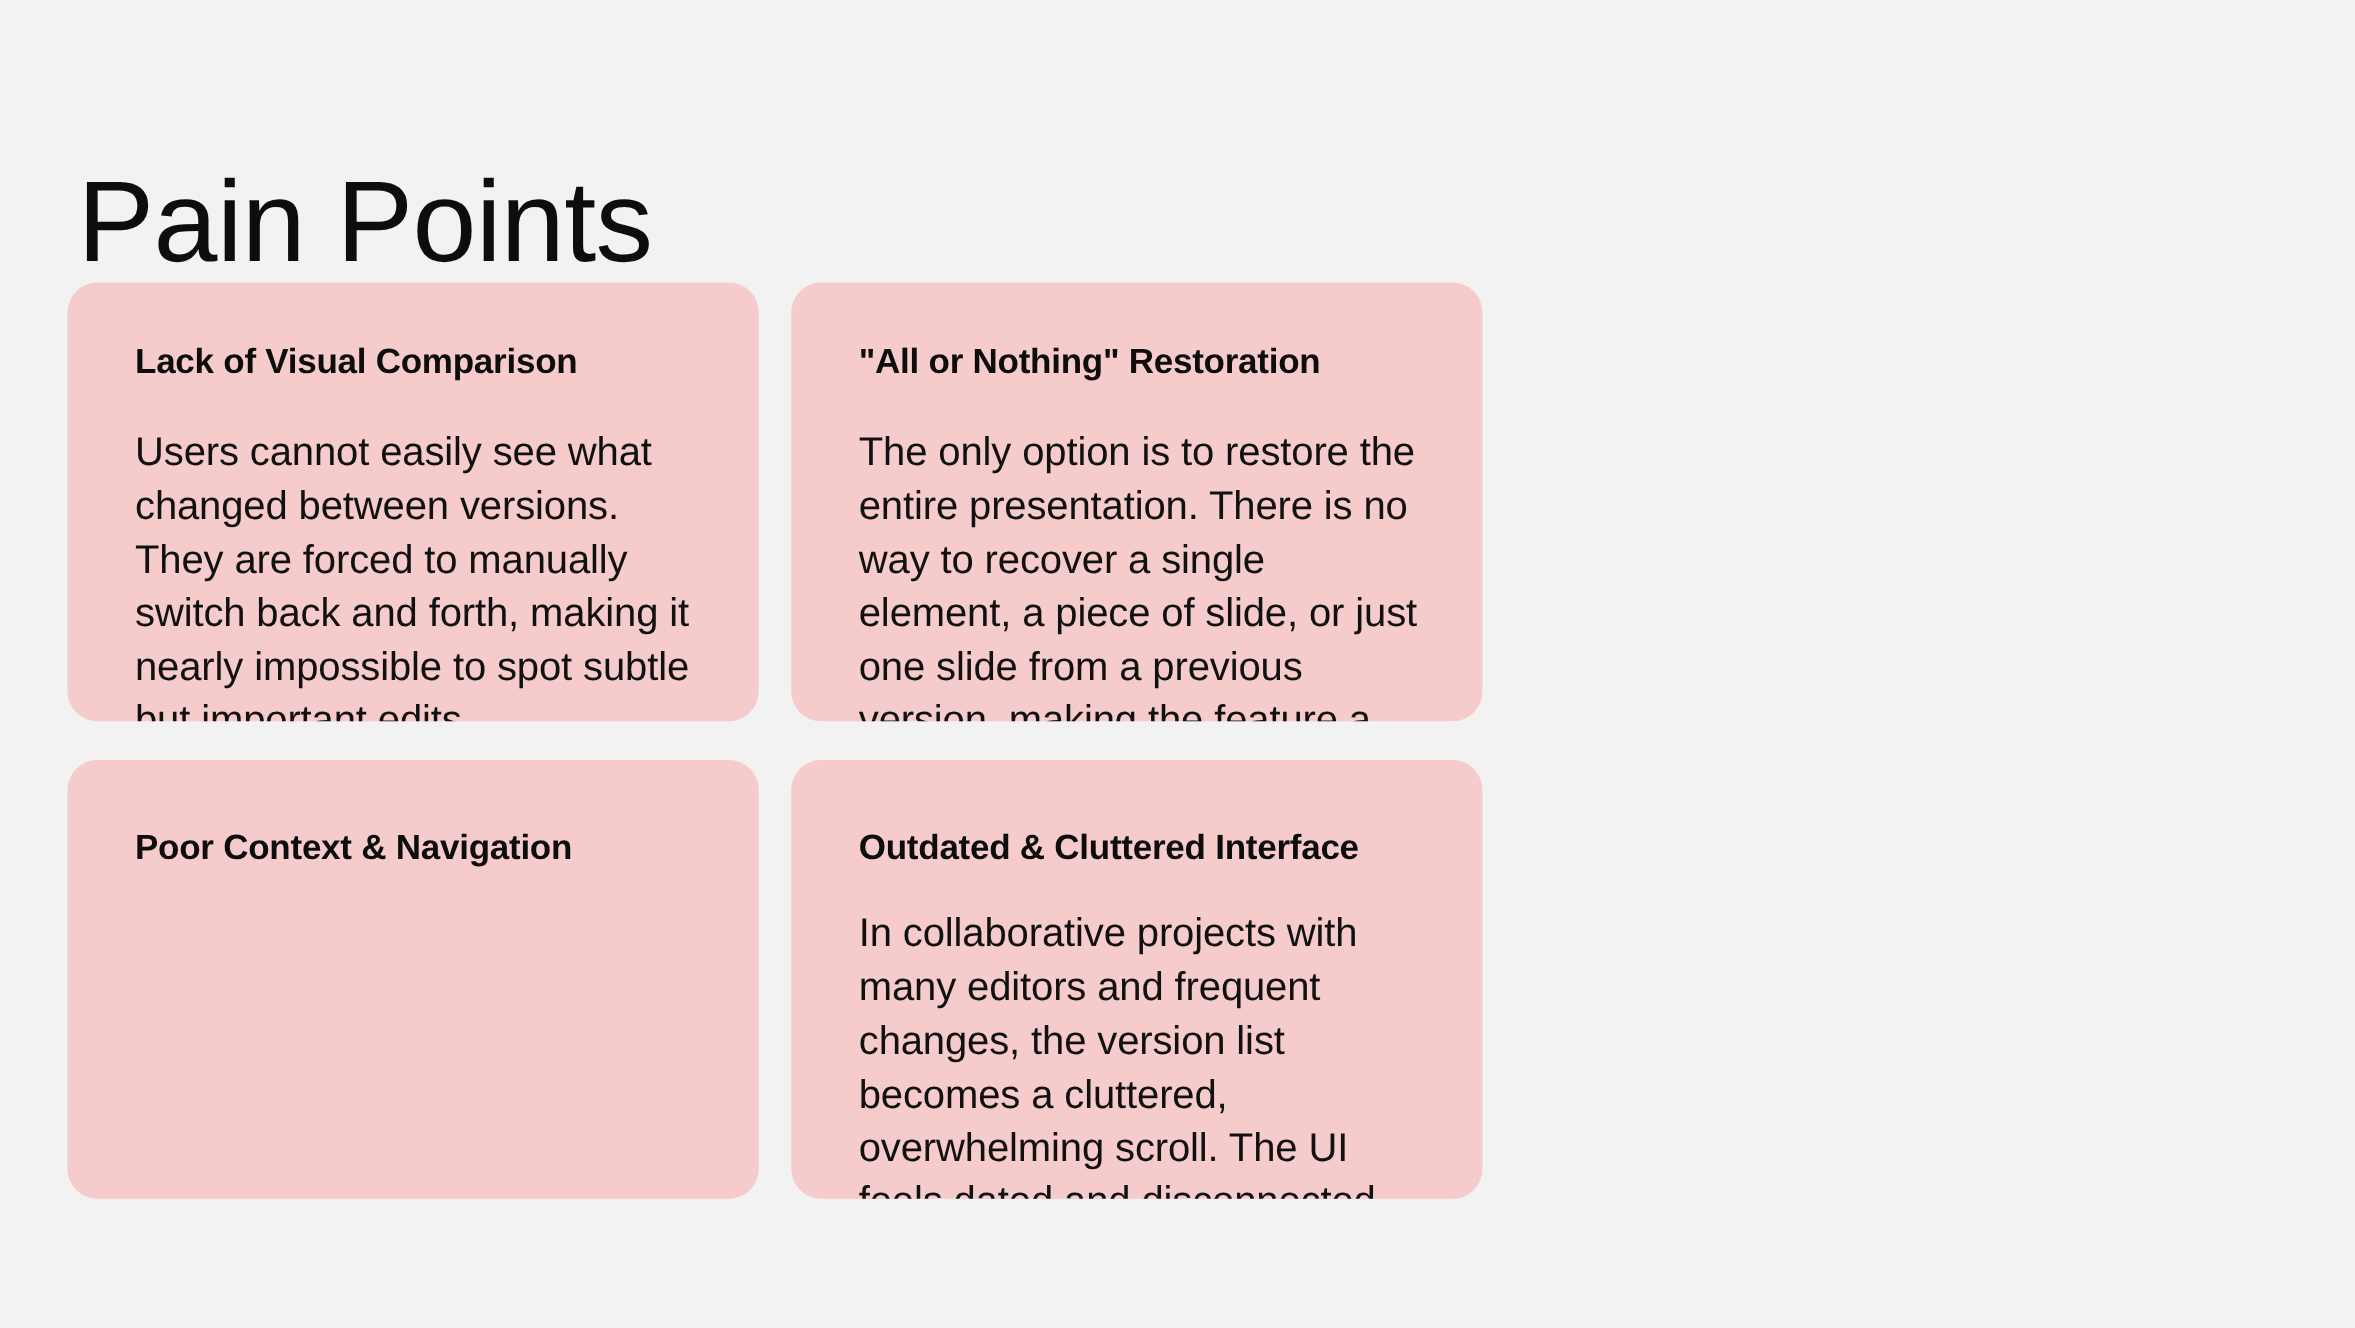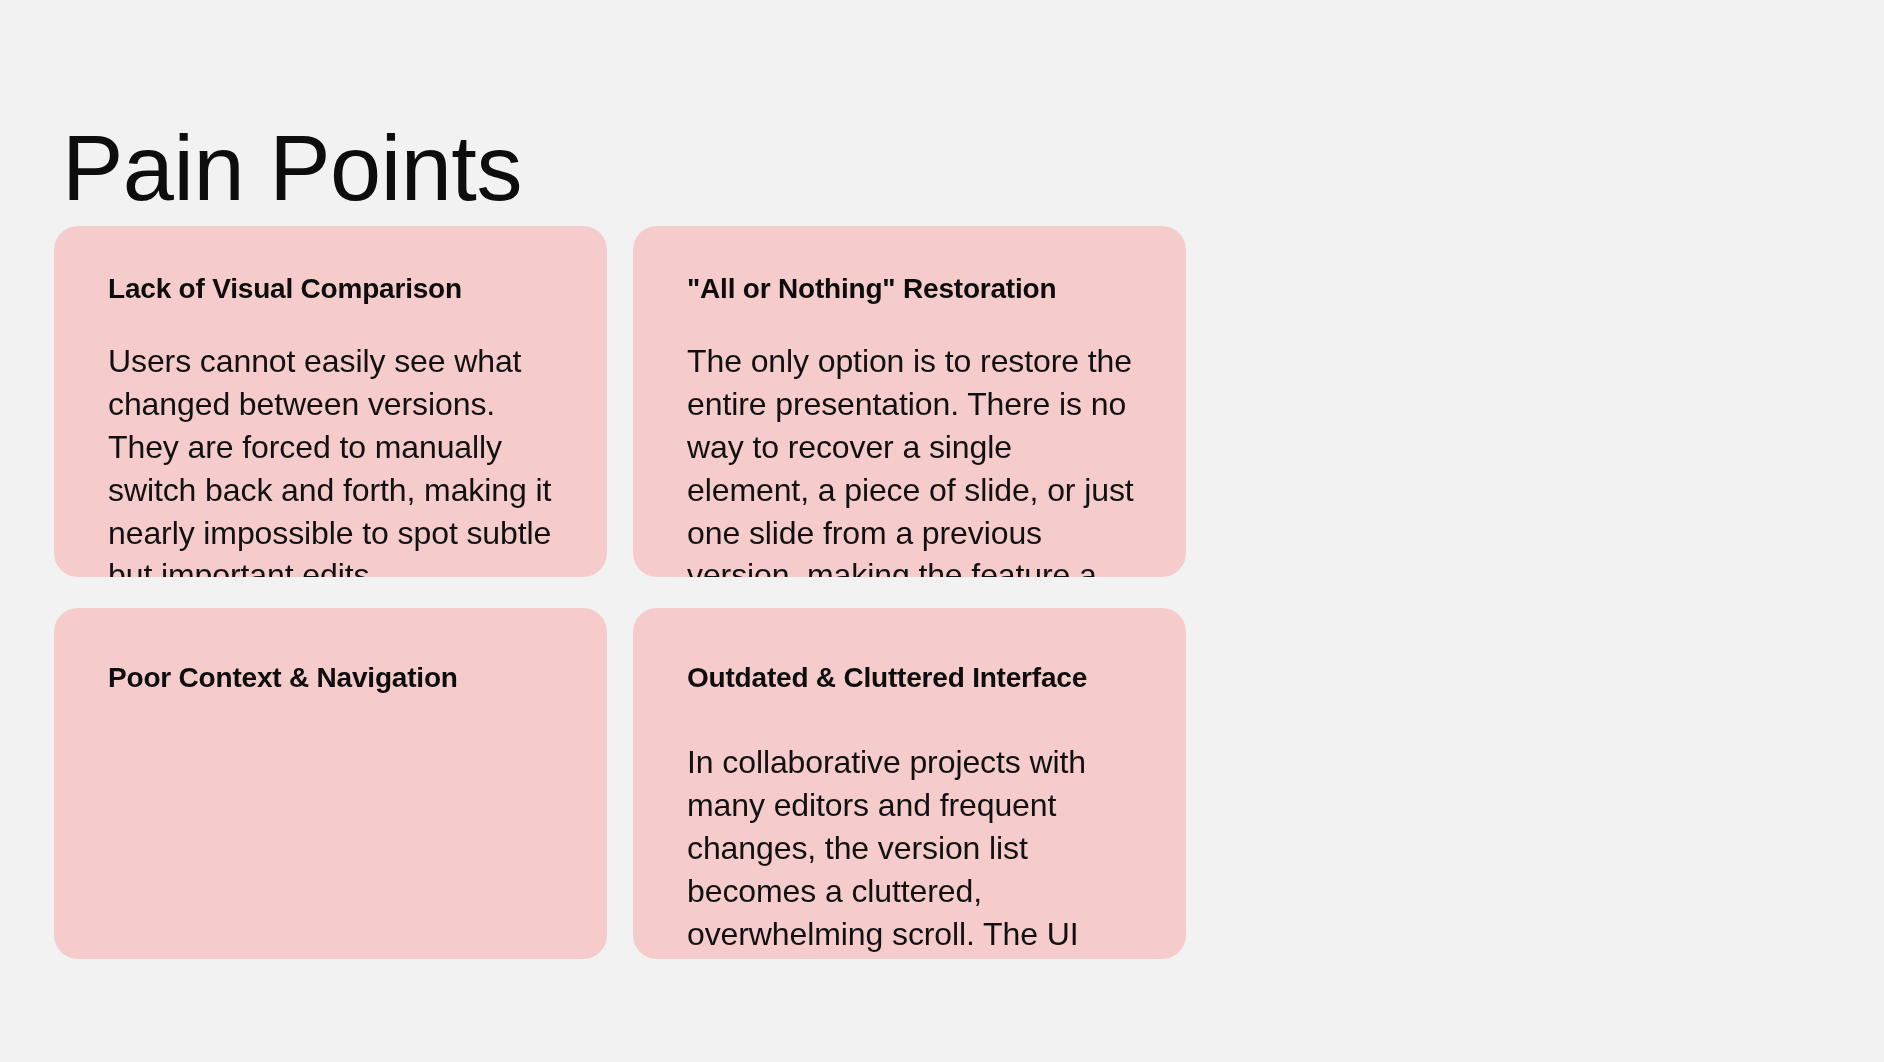--- a/index.html
+++ b/index.html
@@ -19,21 +19,21 @@
     position: relative;
     width: 1884px;
     height: 1062px;
     background: #f2f2f2;
     box-sizing: border-box;
   }
 
   .slide-title {
     position: absolute;
     left: 62px;
-    top: 58px;
+    top: 68px;
     font-size: 92px;
     line-height: 1.05;
     font-weight: 300;
     letter-spacing: -0.5px;
     color: #0d0d0d;
     white-space: nowrap;
   }
 
   .card-grid {
     position: absolute;
@@ -63,21 +63,21 @@
     font-size: 28px;
     line-height: 1.25;
     font-weight: 700;
     letter-spacing: -0.2px;
     color: #0d0d0d;
     margin: 0 0 34px 0;
     white-space: nowrap;
   }
 
   .card.extra-top .card-title {
-    margin-bottom: 46px;
+    margin-bottom: 30px;
   }
 
   .card-body {
     font-size: 32px;
     line-height: 1.34;
     font-weight: 400;
     letter-spacing: -0.1px;
     color: #111111;
     margin: 0;
     max-width: 470px;

